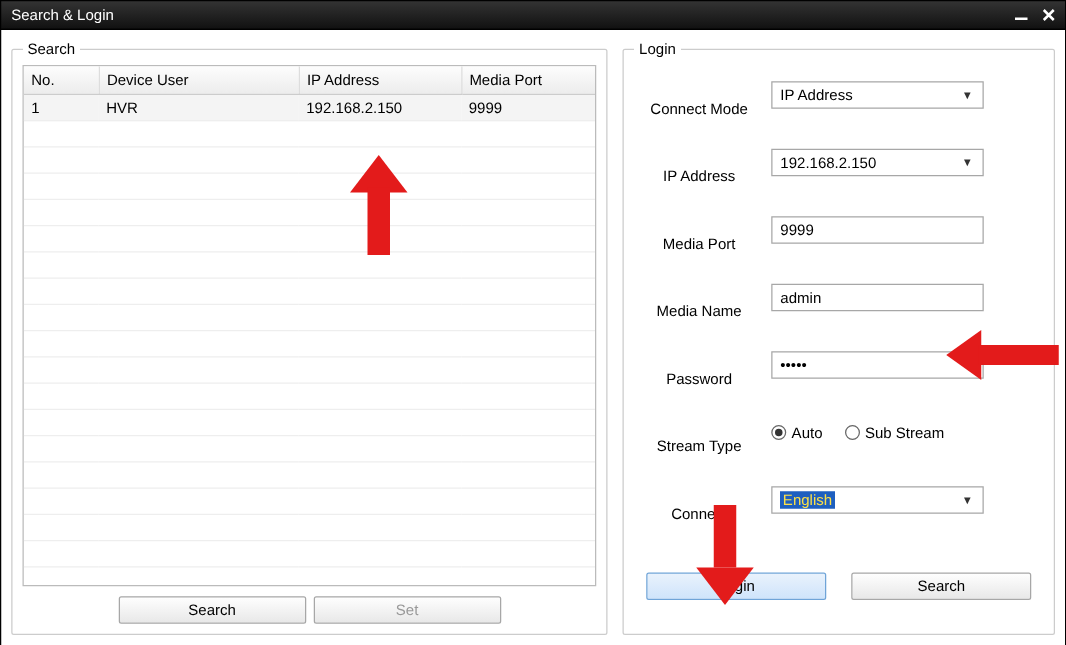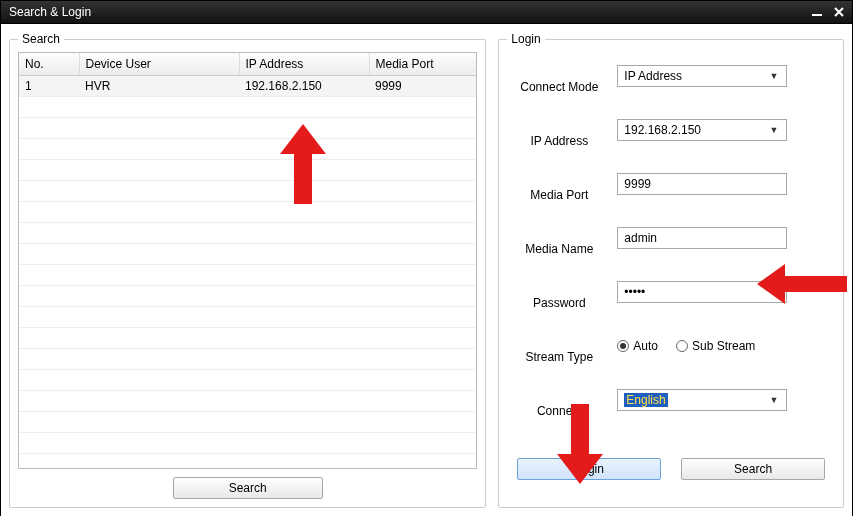--- a/index.html
+++ b/index.html
@@ -261,20 +261,21 @@
                 <td></td>
                 <td></td>
                 <td></td>
               </tr>
           </tbody>
         </table>
       </div>
 
       <div class="btn-row">
         <button class="btn">Search</button>
+        <button class="btn" disabled="">Set</button>
       </div>
 
       <div class="arrow-annot arrow-up" style="left:270px; top:78px;">
         <div class="head"></div>
           <div class="shaft"></div>
       </div>
     </fieldset>
 
     <fieldset class="panel right">
       <legend>Login</legend>

